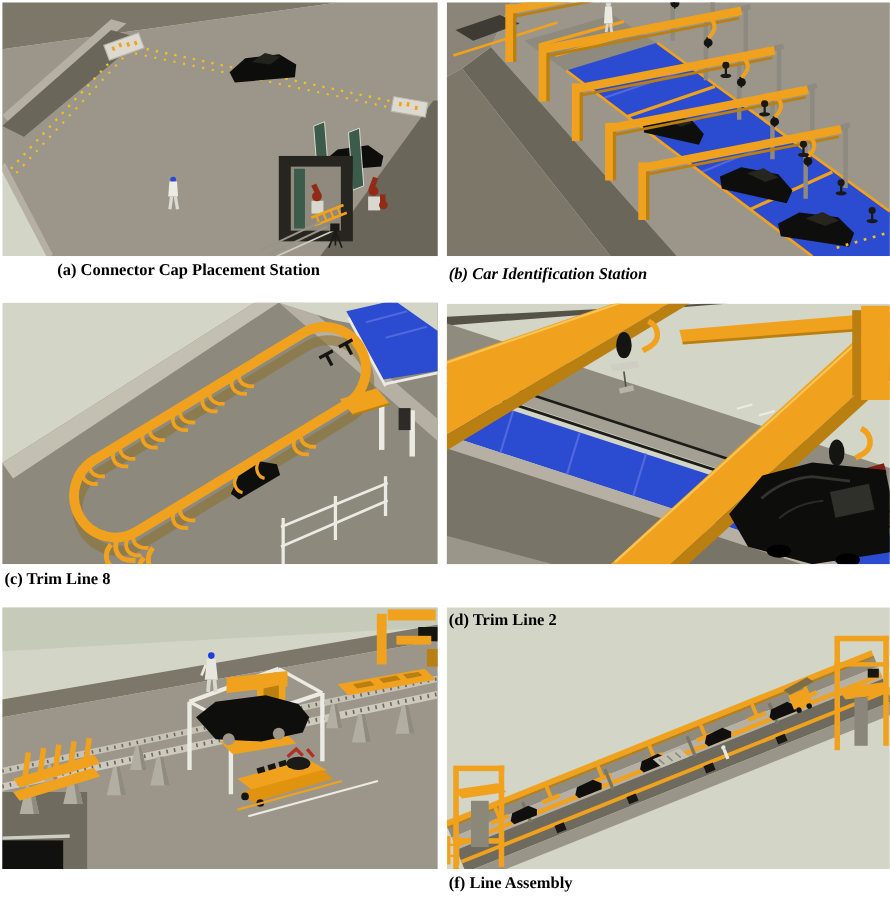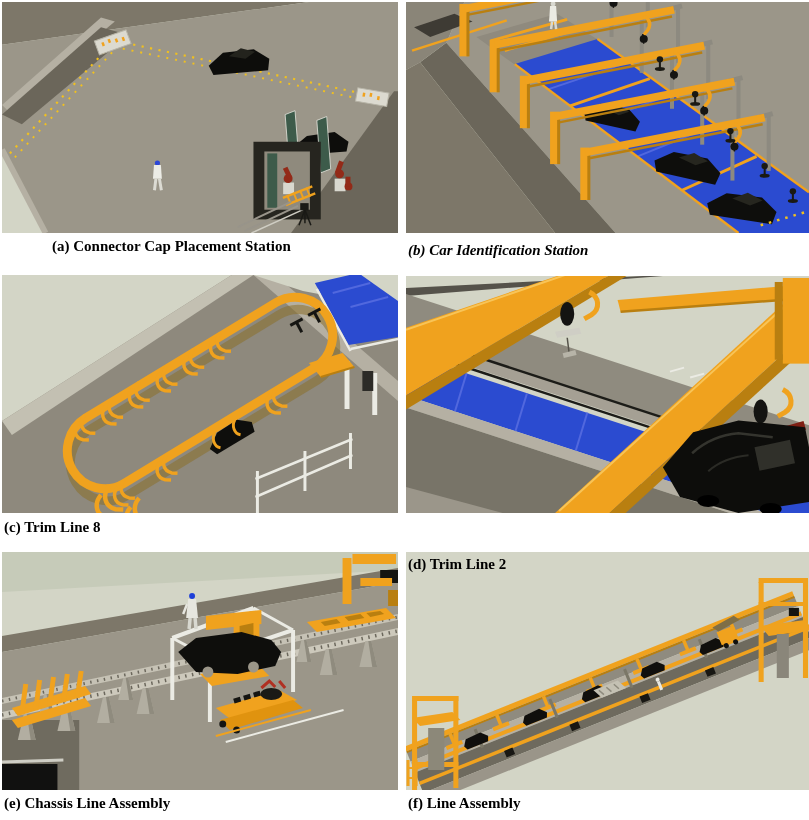--- a/index.html
+++ b/index.html
@@ -505,16 +505,15 @@
         <rect x="18" y="58" width="12" height="44" fill="#8a867a"></rect>
         <rect x="30" y="32" width="10" height="8" fill="#161510"></rect>
       </g>
     </svg>
   </div>
 
   <div class="cap" id="c-a">(a) Connector Cap Placement Station</div>
   <div class="cap" id="c-b">(b) Car Identification Station</div>
   <div class="cap" id="c-c">(c) Trim Line 8</div>
   <div class="cap" id="c-d">(d) Trim Line 2</div>
-  <div class="cap" id="c-e">(e) Chassis Line Assembly</div>
   <div class="cap" id="c-f">(f) Line Assembly</div>
 
 </div>
 
 </body></html>

